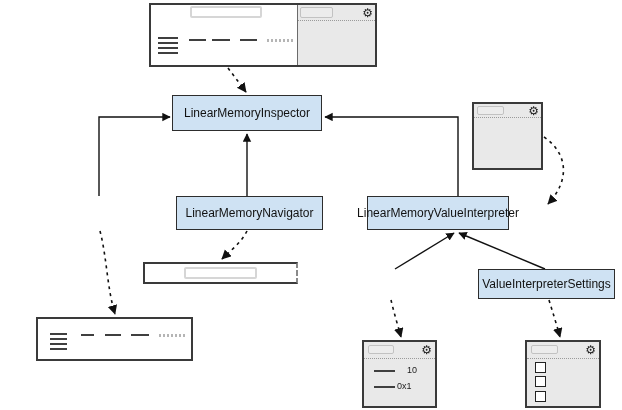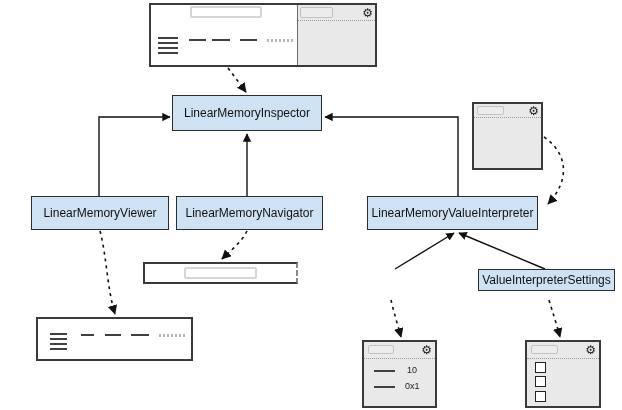--- a/index.html
+++ b/index.html
@@ -14,23 +14,23 @@
   
   .node{
     position:absolute;z-index:2;box-sizing:border-box;
     background:#cfe2f3;border:1px solid #2d2d2d;
     display:flex;align-items:center;justify-content:center;
     font-size:12px;color:#111;white-space:nowrap;
   }
   .n-inspector  {left:172px;top:95px; width:150px;height:36px;text-align:center;}
   .n-viewer     {left:31px; top:196px;width:138px;height:34px;}
   .n-navigator  {left:176px;top:196px;width:147px;height:34px;}
-  .n-interpreter{left:367px;top:196px;width:171px;height:34px;}
+  .n-interpreter{left:367px;top:196px;width:142px;height:34px;}
   .n-display    {left:322px;top:269px;width:140px;height:30px;}
-  .n-settings   {left:478px;top:269px;width:137px;height:22px;}
+  .n-settings   {left:478px;top:269px;width:137px;height:30px;}
 
   
   .win{position:absolute;z-index:2;box-sizing:border-box;border:2px solid #3a3a3a;}
   .win-white{background:#ffffff;}
   .win-gray{background:#e9e9e9;}
   .mock-input{position:absolute;box-sizing:border-box;border:2px solid #d6d6d6;background:#ffffff;border-radius:2px;}
   .mock-input-gray{position:absolute;box-sizing:border-box;border:1.5px solid #c2c2c2;background:#ececec;border-radius:2px;}
   .gear{position:absolute;font-size:12px;line-height:12px;color:#222;}
   .dotted-sep{position:absolute;left:0;right:0;border-top:1px dotted #9a9a9a;}
   .bar{position:absolute;height:2px;background:#3f3f3f;}
@@ -97,23 +97,20 @@
 
   <div class="win win-gray w-right">
     <div class="mock-input-gray" style="left:3px;top:2px;width:27px;height:9px;"></div>
     <div class="gear" style="right:2px;top:1px;">⚙</div>
     <div class="dotted-sep" style="top:13px;"></div>
   </div>
 
   <div class="node n-inspector">
     <span>LinearMemoryInspector</span>
   </div>
-  <div class="node n-viewer">
-    <span>LinearMemoryViewer</span>
-  </div>
   <div class="node n-navigator">
     <span>LinearMemoryNavigator</span>
   </div>
   <div class="node n-interpreter">
     <span>LinearMemoryValueInterpreter</span>
   </div>
   <div class="node n-settings">
     <span>ValueInterpreterSettings</span>
   </div>
 
@@ -132,21 +129,21 @@
     <div class="hexdots" style="left:121px;top:15px;width:26px;"></div>
   </div>
 
   <div class="win win-gray w-bm">
     <div class="mock-input-gray" style="left:4px;top:3px;width:26px;height:9px;"></div>
     <div class="gear" style="right:3px;top:2px;">⚙</div>
     <div class="dotted-sep" style="top:16px;"></div>
     <div class="bar" style="left:10px;top:28px;width:21px;height:1.5px;"></div>
     <div class="tinytext" style="left:43px;top:24px;">10</div>
     <div class="bar" style="left:10px;top:44px;width:21px;height:1.5px;"></div>
-    <div class="tinytext" style="left:41px;top:40px;">0x1</div>
+    <div class="tinytext" style="left:33px;top:40px;">0x1</div>
   </div>
 
   <div class="win win-gray w-br">
     <div class="mock-input-gray" style="left:4px;top:3px;width:27px;height:9px;"></div>
     <div class="gear" style="right:3px;top:2px;">⚙</div>
     <div class="dotted-sep" style="top:16px;"></div>
     <div class="checkbox" style="left:8px;top:20px;"></div>
     <div class="checkbox" style="left:8px;top:34px;"></div>
     <div class="checkbox" style="left:8px;top:49px;"></div>
   </div>

